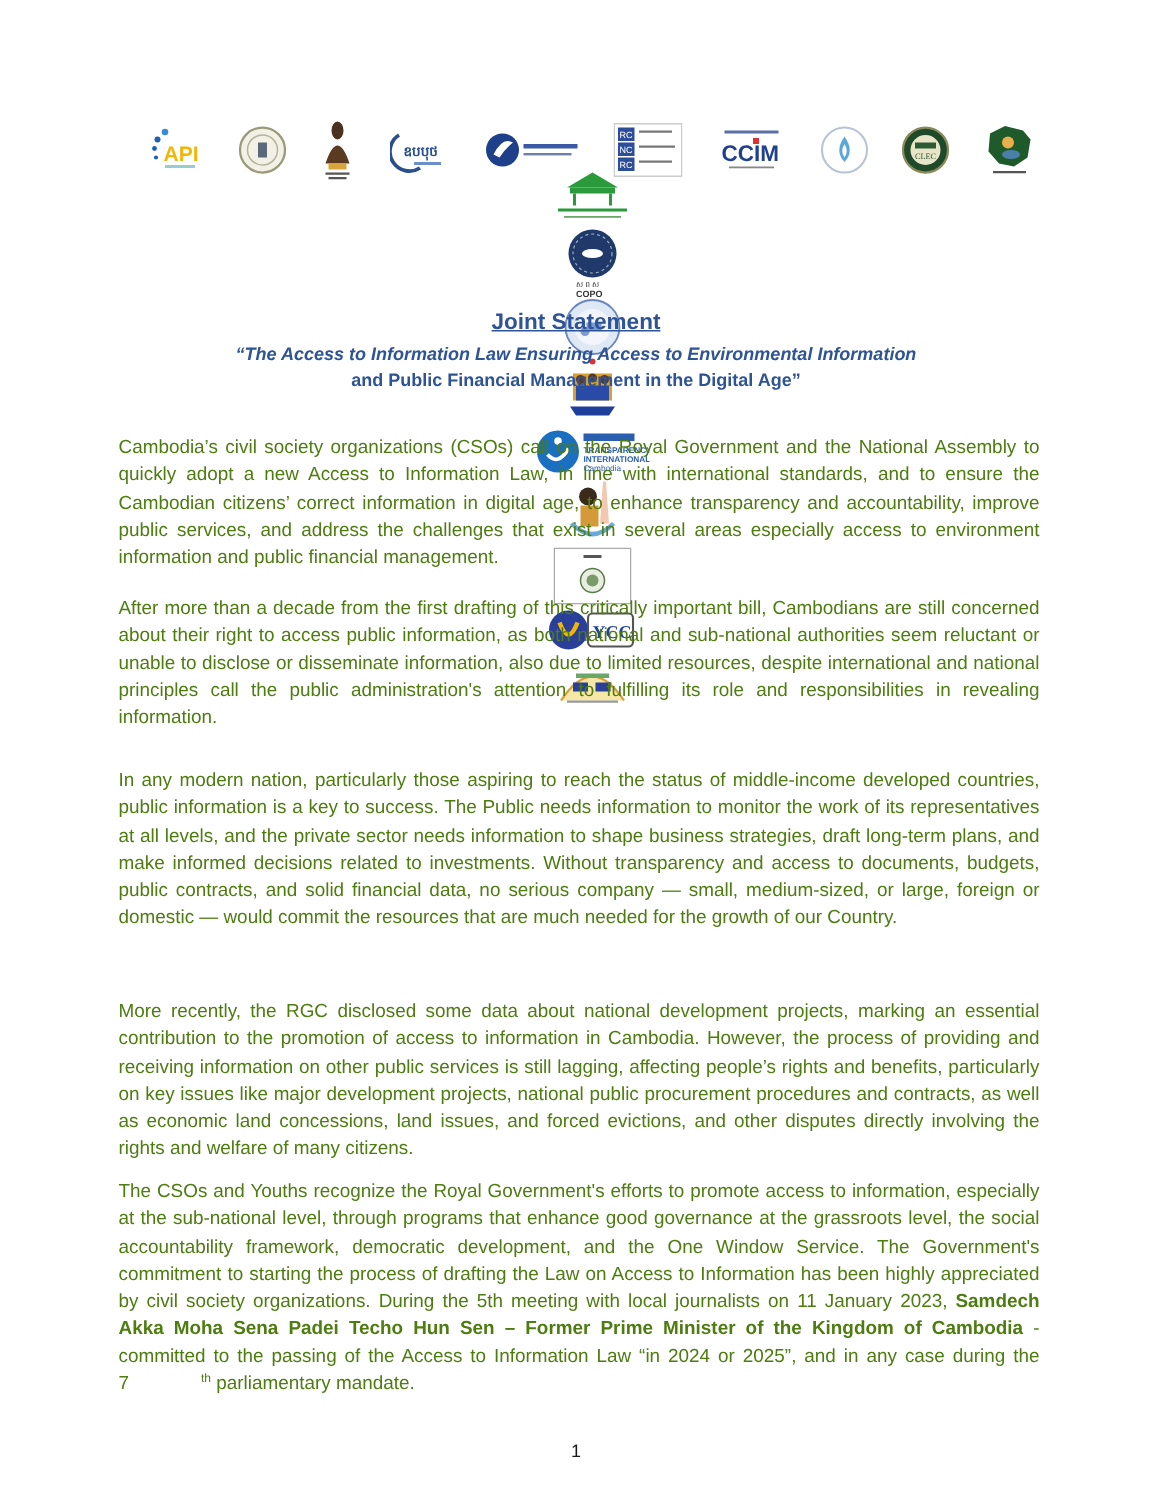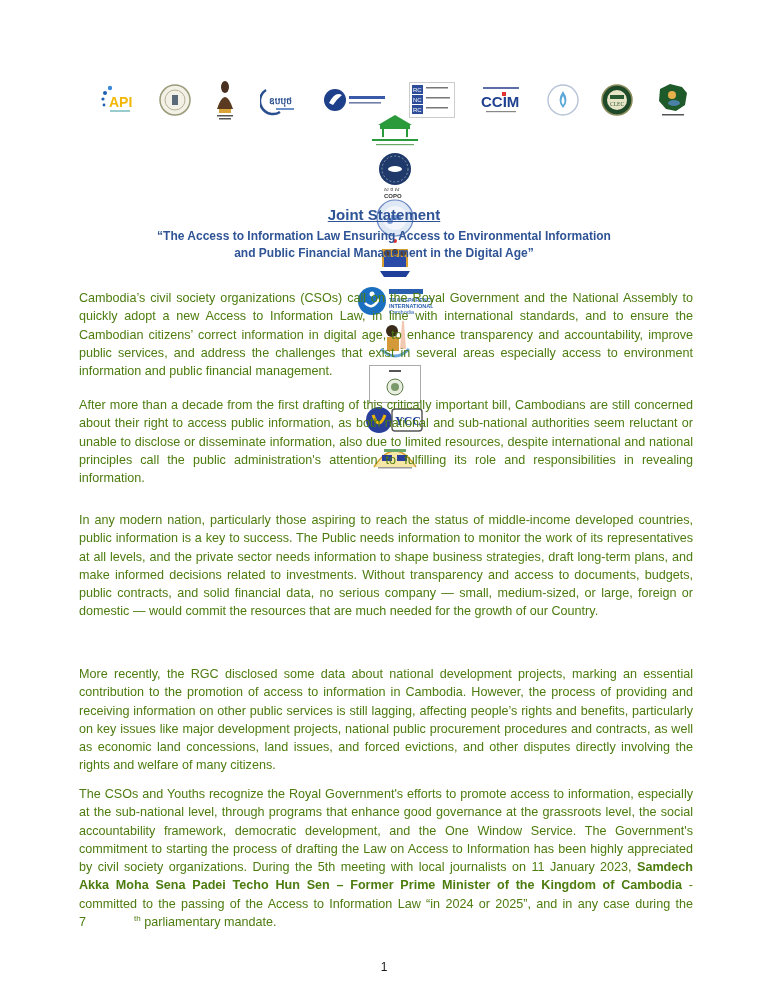--- a/index.html
+++ b/index.html
@@ -7,21 +7,21 @@
   .page { position: absolute; left: 0; top: 0; width: 768px; height: 994px; background: #fff; }
 
   .logos { position: absolute; left: 100px; width: 590px; display: flex; align-items: center; justify-content: space-between; }
   .logos.row1 { top: 78px; height: 44px; }
   .logos.row2 { top: 111px; height: 50px; flex-direction: column; }
   .logo { display: flex; align-items: center; justify-content: flex-end; position: relative; }
   .logo svg { display: block; }
 
   .heading { position: absolute; left: 0; width: 768px; text-align: center; color: #2f5496; font-weight: bold; }
   .h-title { top: 206px; font-size: 15px; text-decoration: underline; }
-  .h-sub1 { top: 229px; font-size: 12px; }
+  .h-sub1 { top: 229px; font-size: 12px; font-style: italic; }
   .h-sub2 { top: 246px; font-size: 12px; }
 
   .para { position: absolute; left: 79px; width: 614px; font-size: 12.6px; line-height: 18.3px; text-align: justify; color: #4d7c0f; }
   .p1 { top: 289px; }
   .p2 { top: 396px; }
   .p3 { top: 511px; }
   .p4 { top: 665px; }
   .p5 { top: 785px; }
   .para b { font-weight: bold; }
   .para sup { font-size: 8px; line-height: 0; padding-left: 48px; }

